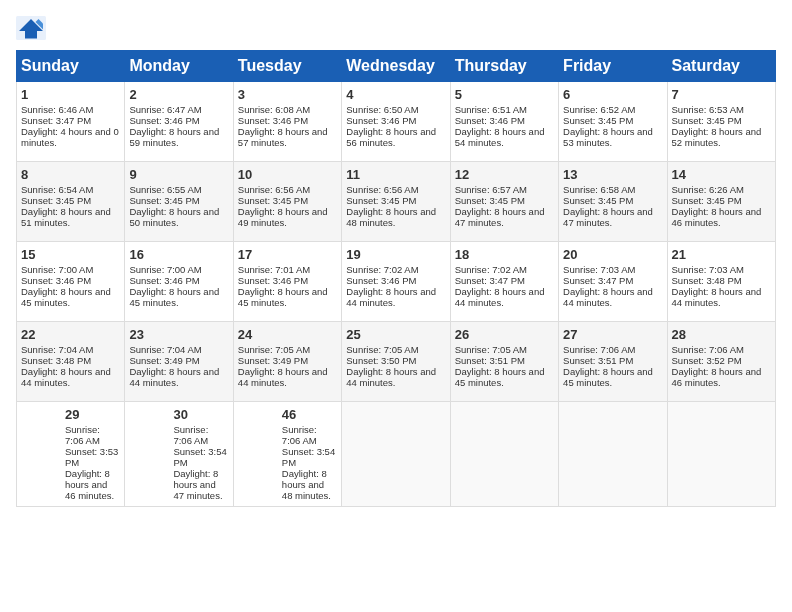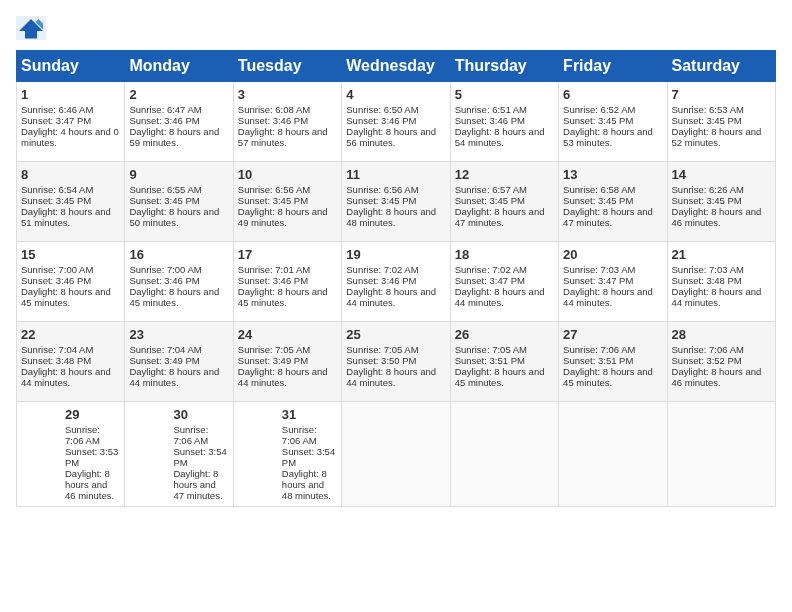--- a/index.html
+++ b/index.html
@@ -243,21 +243,21 @@
       </tr>
       <tr>
         <td><span class="day-num">29</span>
 <span>Sunrise: 7:06 AM</span><br>
 <span>Sunset: 3:53 PM</span><br>
 <span>Daylight: 8 hours and 46 minutes.</span></td>
         <td><span class="day-num">30</span>
 <span>Sunrise: 7:06 AM</span><br>
 <span>Sunset: 3:54 PM</span><br>
 <span>Daylight: 8 hours and 47 minutes.</span></td>
-        <td><span class="day-num">31</span>
+        <td><span class="day-num">46</span>
 <span>Sunrise: 7:06 AM</span><br>
 <span>Sunset: 3:54 PM</span><br>
 <span>Daylight: 8 hours and 48 minutes.</span></td>
         <td class="empty"></td>
         <td class="empty"></td>
         <td class="empty"></td>
         <td class="empty"></td>
       </tr>
     </tbody>
 </table>

